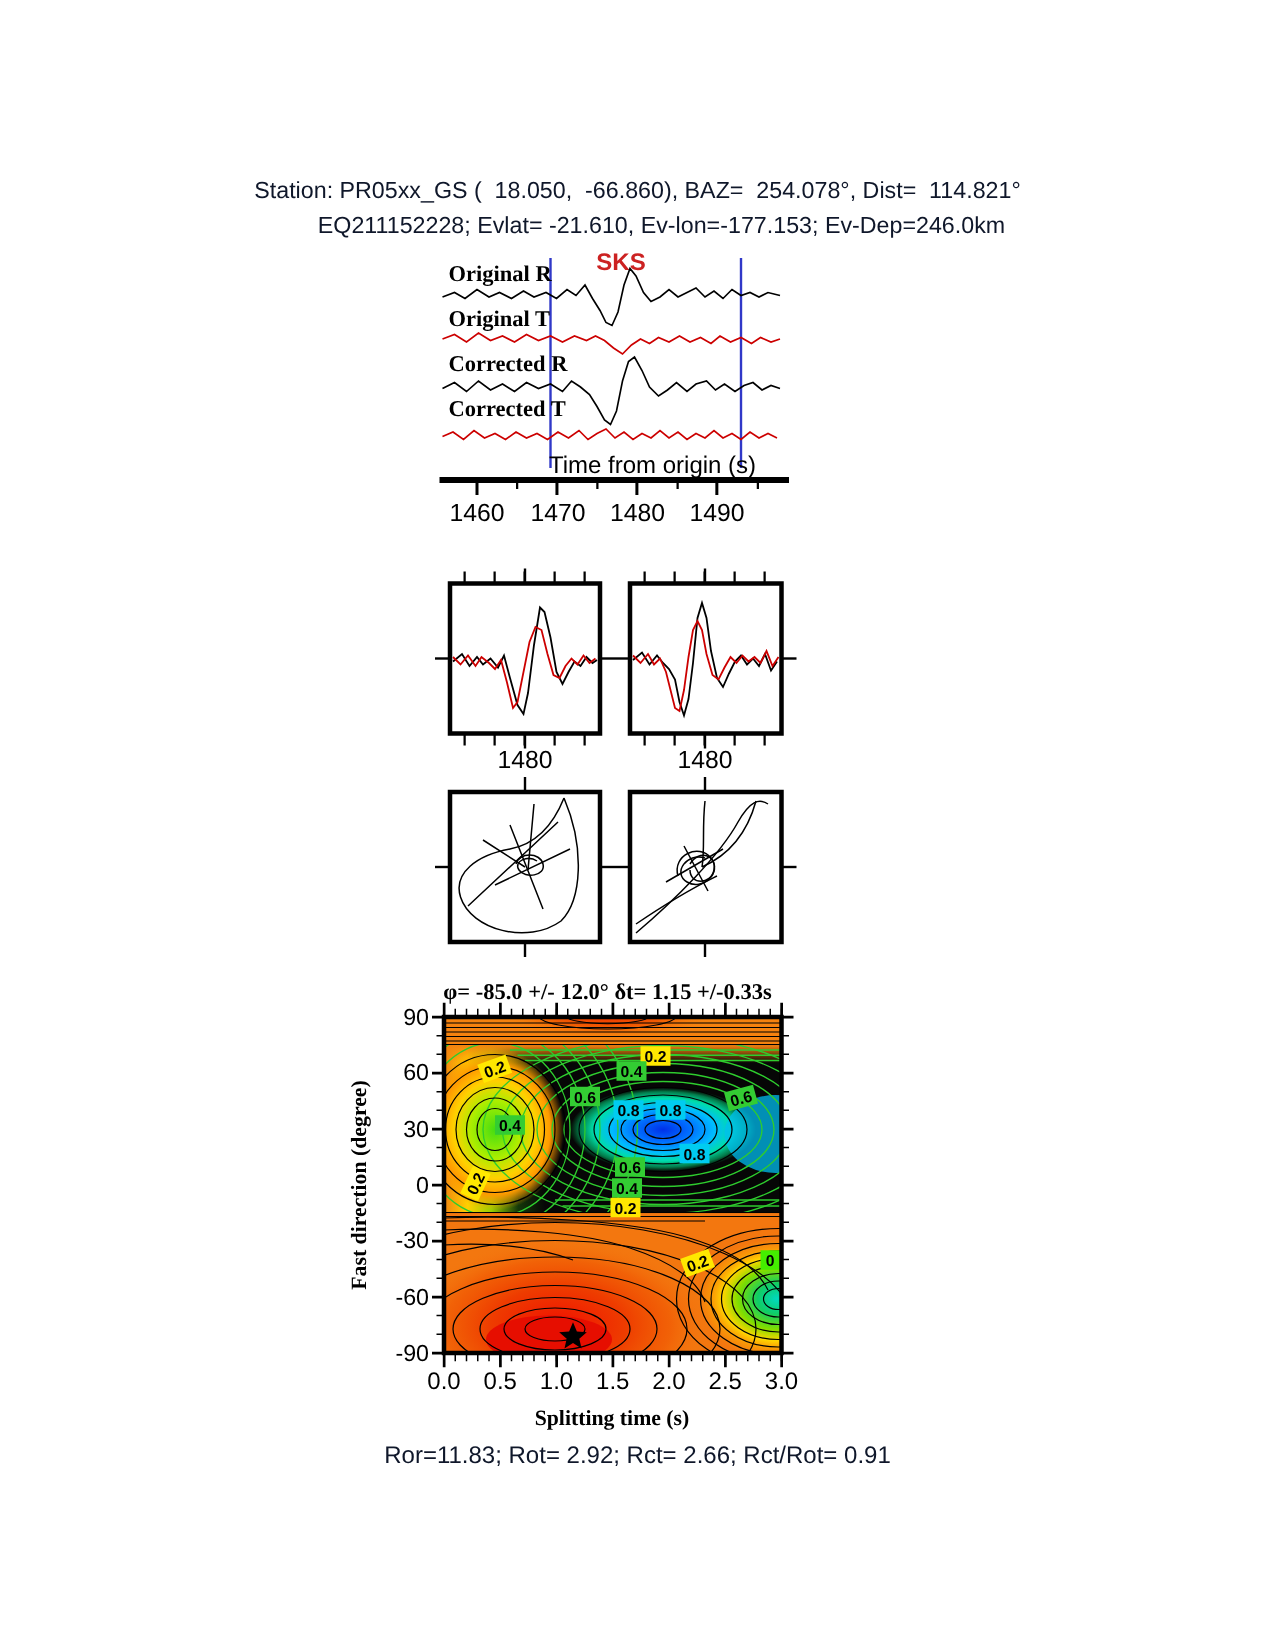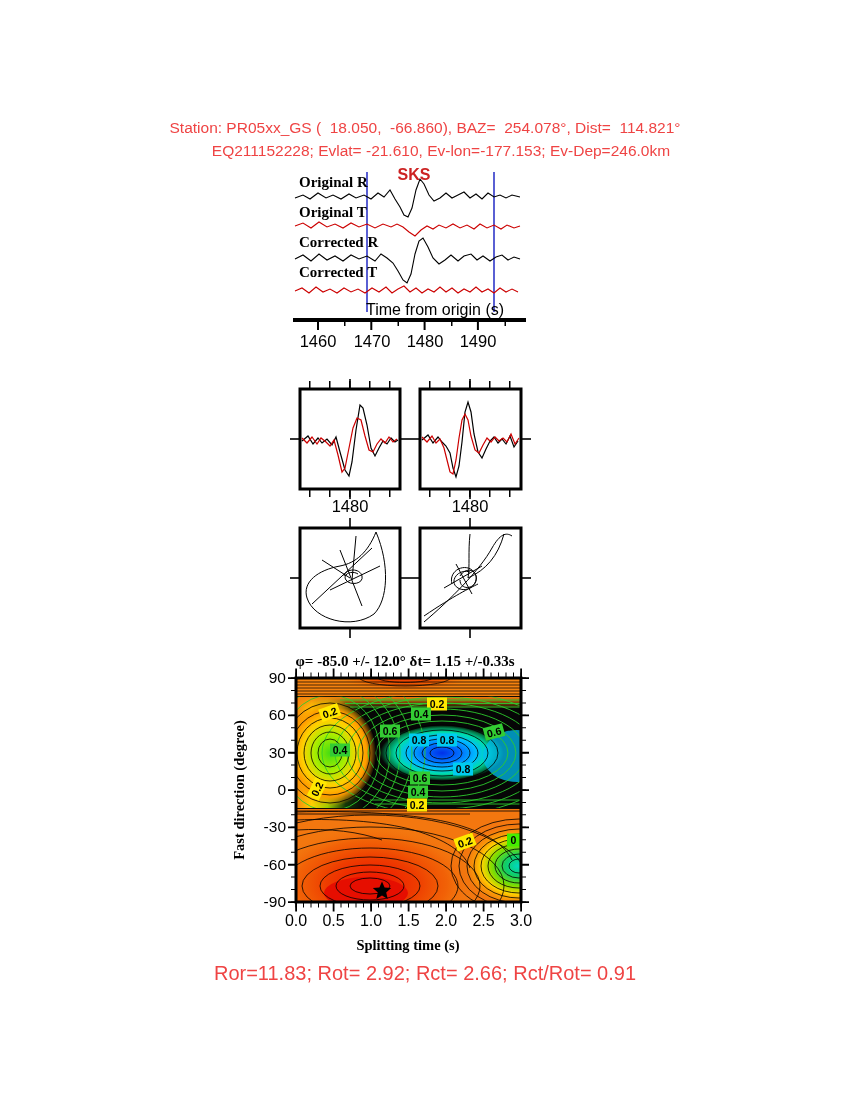--- a/index.html
+++ b/index.html
@@ -1,20 +1,20 @@
 <!DOCTYPE html>
 <html><head>
 <meta charset="utf-8">
 <style>
   html,body{margin:0;padding:0;background:#fff;}
   .page{position:relative;width:790px;height:1100px;background:#ffffff;overflow:hidden;
-        font-family:"Liberation Sans", sans-serif;color:#ef4444;}
+        font-family:"Liberation Sans", sans-serif;color:#0f172a;}
   .hdr{position:absolute;left:0;width:850px;text-align:center;white-space:pre;
        font-size:15.5px;letter-spacing:0px;}
-  .ftr{position:absolute;left:0;width:850px;text-align:center;white-space:pre;font-size:20px;}
+  .ftr{position:absolute;left:0;width:850px;text-align:center;white-space:pre;font-size:16px;}
   svg text{font-family:"Liberation Sans", sans-serif;}
   .serifB{font-family:"Liberation Serif", serif;font-weight:bold;}
   .clabel{font-family:"Liberation Sans", sans-serif;font-weight:bold;font-size:10.5px;}
 </style>
 </head>
 <body>
 
 <div class="page">
 
   <div class="hdr" style="top:119px;">Station: PR05xx_GS (  18.050,  -66.860), BAZ=  254.078°, Dist=  114.821°</div>

